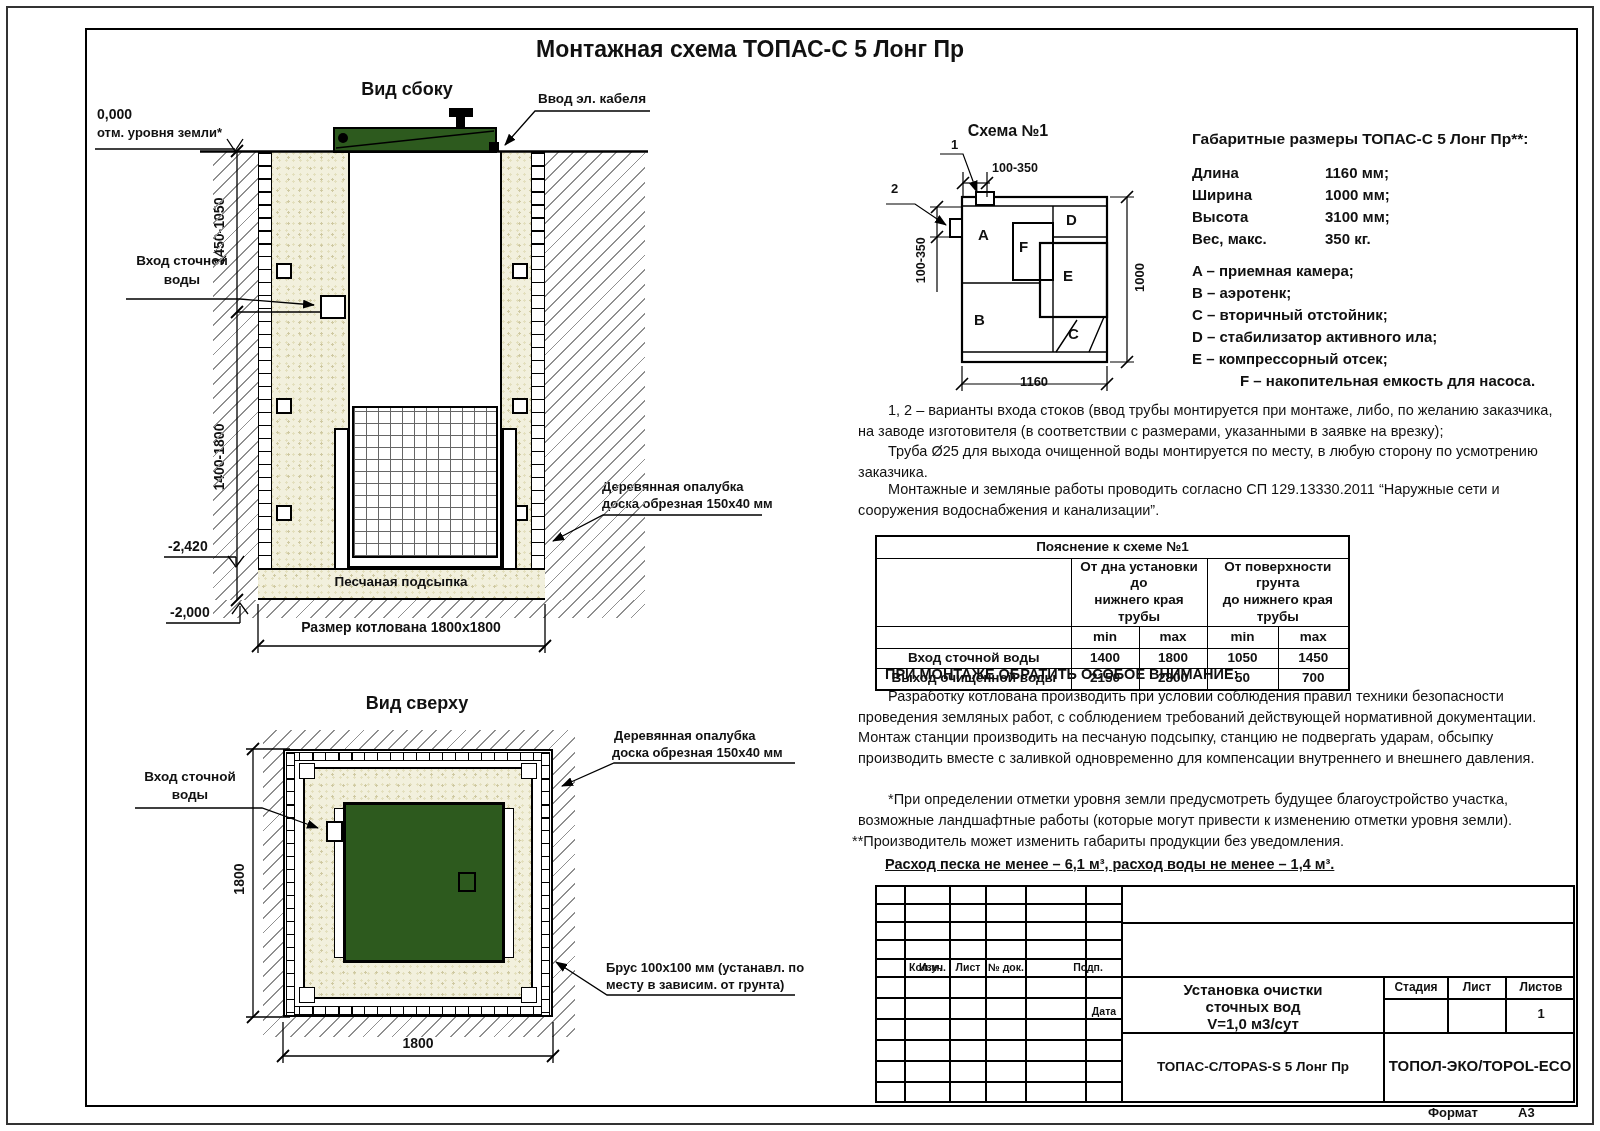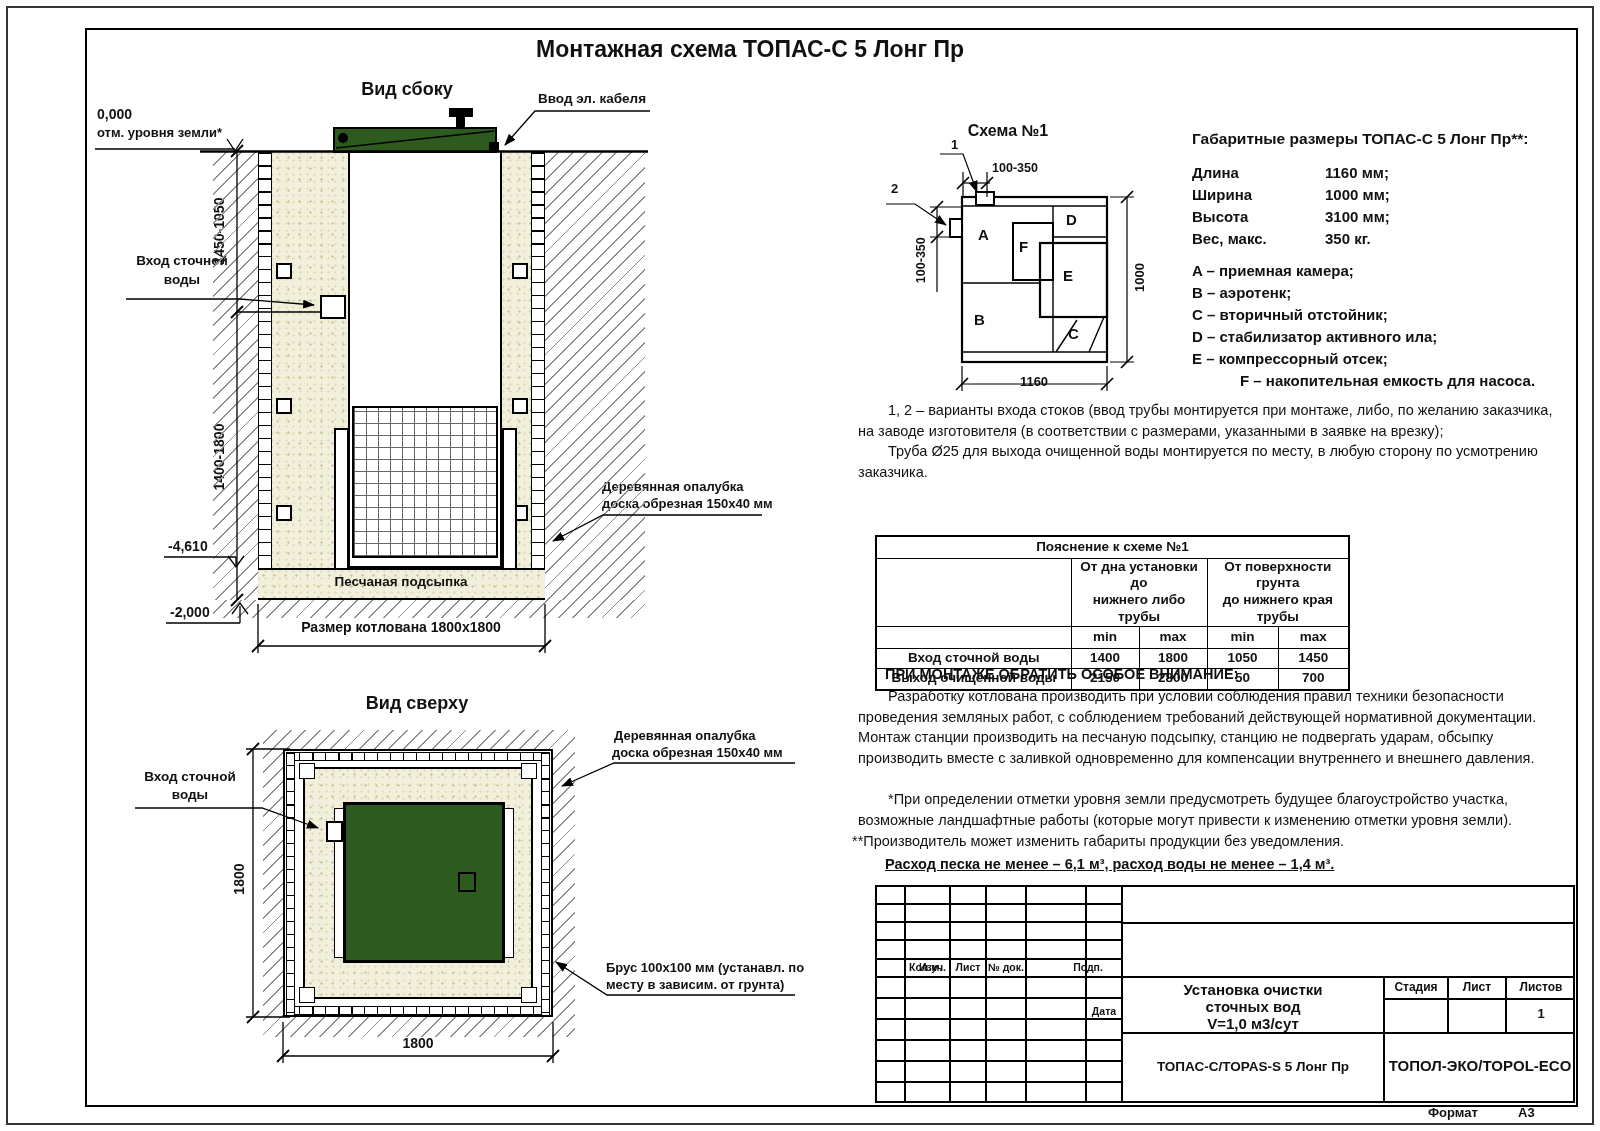--- a/index.html
+++ b/index.html
@@ -79,21 +79,21 @@
 
   <div class="abs z5" style="left:320px;top:295px;width:26px;height:24px;background:#fff;border:2.5px solid #000;box-sizing:border-box;"></div>
 
   <div class="lbl ctr" style="left:512px;top:91px;width:160px;font-size:13.5px;">Ввод эл. кабеля</div>
   <div class="lbl" style="left:97px;top:106px;font-size:14px;">0,000</div>
   <div class="lbl" style="left:97px;top:126px;font-size:13px;">отм. уровня земли*</div>
   <div class="lbl ctr" style="left:112px;top:253px;width:140px;font-size:13.5px;">Вход сточной</div>
   <div class="lbl ctr" style="left:112px;top:272px;width:140px;font-size:13.5px;">воды</div>
   <div class="lbl ctr rot" style="left:164px;top:223px;width:110px;font-size:14px;">1450-1050</div>
   <div class="lbl ctr rot" style="left:164px;top:449px;width:110px;font-size:14px;">1400-1800</div>
-  <div class="lbl" style="left:168px;top:538px;font-size:14px;">-4,610</div>
+  <div class="lbl" style="left:168px;top:538px;font-size:14px;">-2,420</div>
   <div class="lbl" style="left:170px;top:604px;font-size:14px;">-2,000</div>
   <div class="lbl ctr" style="left:266px;top:619px;width:270px;font-size:14px;">Размер котлована 1800х1800</div>
   <div class="lbl" style="left:602px;top:480px;font-size:13px;">Деревянная опалубка</div>
   <div class="lbl" style="left:602px;top:497px;font-size:13px;">доска обрезная 150х40 мм</div>
 
   <div class="lbl ctr" style="left:337px;top:693px;width:160px;font-size:18px;">Вид сверху</div>
 
   <div class="abs hatch z1" style="left:263px;top:730px;width:312px;height:307px;"></div>
   <div class="abs z2" style="left:283px;top:749px;width:270px;height:268px;background:#fff;border:2.5px solid #000;box-sizing:border-box;"></div>
   <div class="abs ladderH z3" style="left:286px;top:752px;width:264px;height:9px;box-sizing:border-box;"></div>
@@ -145,36 +145,37 @@
   <div class="lbl" style="left:1325px;top:230px;font-size:15px;">350 кг.</div>
   <div class="lbl" style="left:1192px;top:262px;font-size:15px;">A – приемная камера;</div>
   <div class="lbl" style="left:1192px;top:284px;font-size:15px;">B – аэротенк;</div>
   <div class="lbl" style="left:1192px;top:306px;font-size:15px;">C – вторичный отстойник;</div>
   <div class="lbl" style="left:1192px;top:328px;font-size:15px;">D – стабилизатор активного ила;</div>
   <div class="lbl" style="left:1192px;top:350px;font-size:15px;">E – компрессорный отсек;</div>
   <div class="lbl" style="left:1192px;top:372px;font-size:15px;margin-left:48px;">F – накопительная емкость для насоса.</div>
 
   <div class="para" style="left:858px;top:400px;width:712px;">1, 2 – варианты входа  стоков (ввод трубы монтируется при монтаже, либо, по желанию заказчика, на заводе изготовителя (в соответствии с размерами, указанными в заявке на врезку);</div>
   <div class="para" style="left:858px;top:441px;width:712px;">Труба Ø25 для выхода очищенной воды монтируется по месту, в любую сторону по усмотрению заказчика.</div>
+  <div class="para" style="left:858px;top:479px;width:712px;">Монтажные и земляные работы проводить согласно СП 129.13330.2011 “Наружные сети и сооружения водоснабжения и канализации”.</div>
 
   <table class="expl">
     <colgroup>
         <col style="width:195px">
         <col style="width:68px">
         <col style="width:68px">
         <col style="width:71px">
         <col style="width:71px">
       </colgroup>
     <tbody>
         <tr style="height:22px">
           <td colspan="5">Пояснение к схеме №1</td>
         </tr>
     <tr style="height:38px">
       <td></td>
-      <td colspan="2"><span>От дна установки до</span><br><span>нижнего либо трубы</span></td>
+      <td colspan="2"><span>От дна установки до</span><br><span>нижнего края трубы</span></td>
       <td colspan="2"><span>От поверхности грунта</span><br><span>до нижнего края трубы</span></td>
     </tr>
     <tr style="height:22px">
       <td></td>
       <td>min</td>
       <td>max</td>
       <td>min</td>
       <td>max</td>
     </tr>
     <tr style="height:20px">

